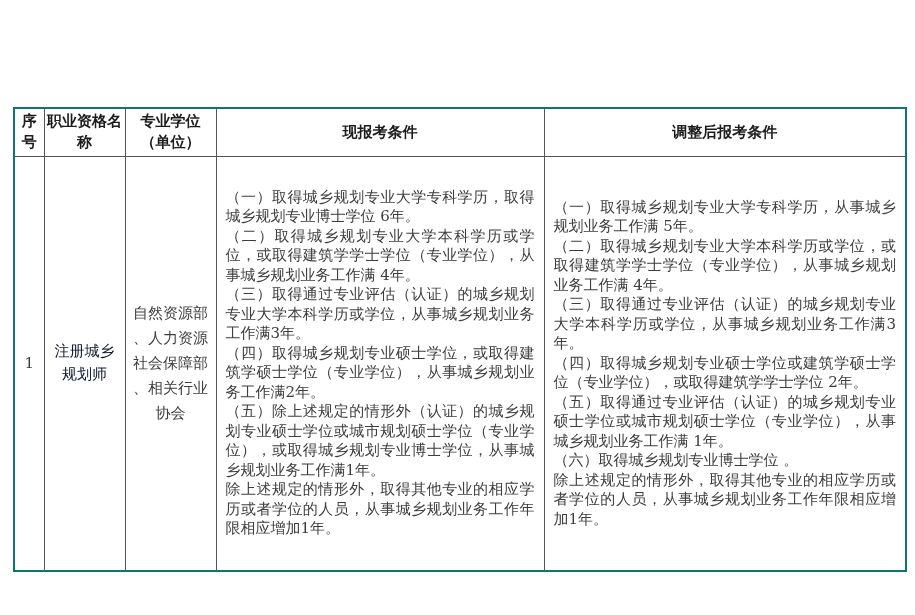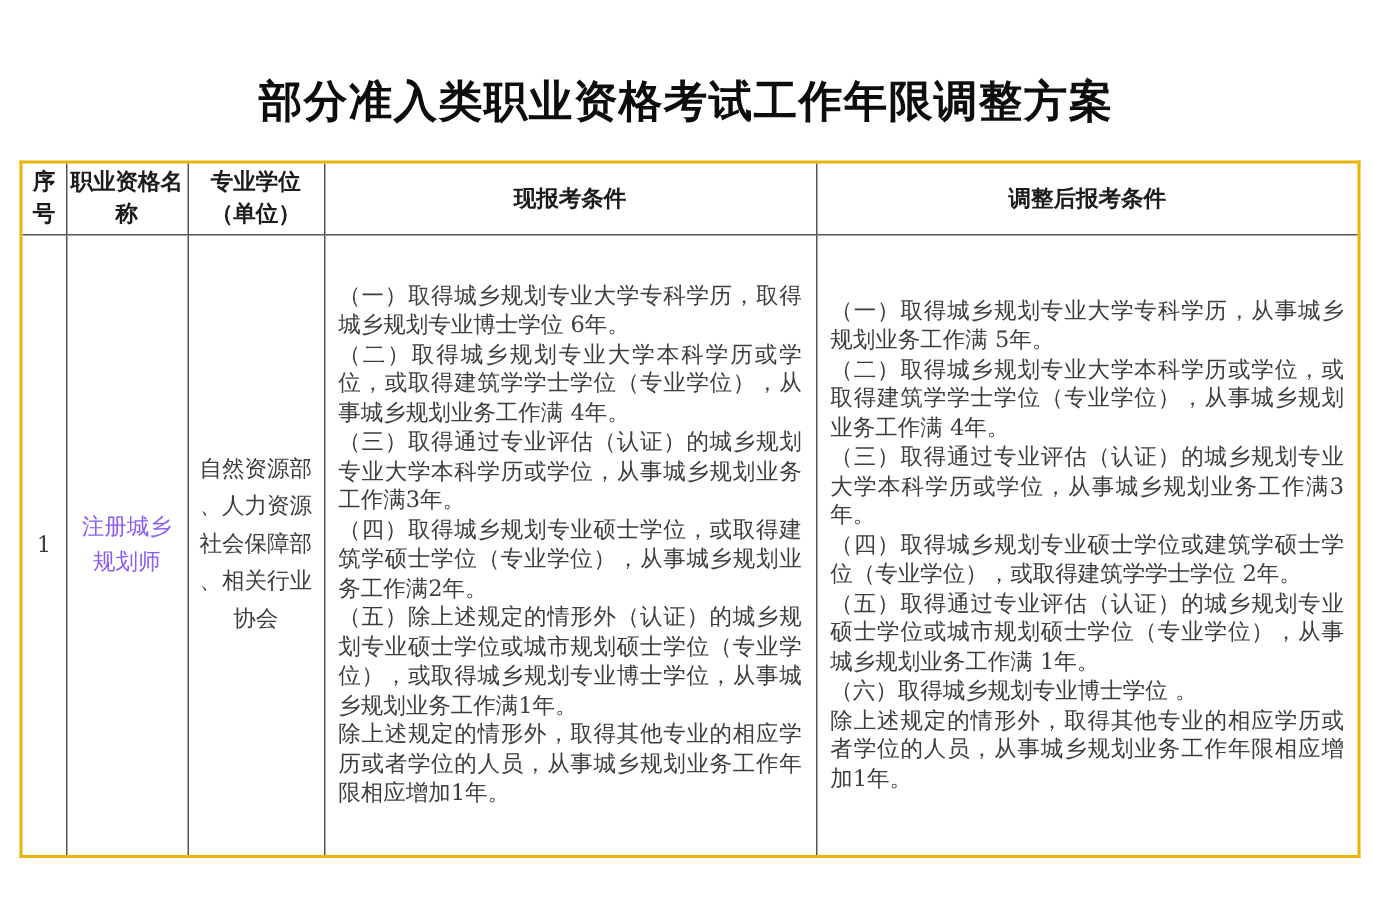--- a/index.html
+++ b/index.html
@@ -25,21 +25,21 @@
     color: #0d0d0d;
     white-space: nowrap;
   }
   table.qual-table {
     position: absolute;
     left: 13px;
     top: 107px;
     width: 892px;
     border-collapse: collapse;
     table-layout: fixed;
-    border: 2px solid #eab308;
+    border: 2px solid #0f766e;
     background: #ffffff;
   }
   .qual-table th, .qual-table td {
     border: 1px solid #555555;
     vertical-align: middle;
     overflow: hidden;
   }
   .qual-table thead tr { height: 48px; }
   .qual-table tbody tr { height: 415px; }
   .qual-table th {
@@ -53,21 +53,21 @@
   }
   td.cell-seq {
     text-align: center;
     font-size: 15px;
     color: #3d3d3d;
   }
   td.cell-name {
     text-align: center;
     font-size: 15px;
     line-height: 23px;
-    color: #8b5cf6;
+    color: #0f172a;
     padding: 0 6px;
   }
   td.cell-dept {
     text-align: center;
     font-size: 15px;
     line-height: 25px;
     color: #3d3d3d;
     padding: 0 6px;
     line-break: anywhere;
     font-family: Liberation Serif, serif;
@@ -79,21 +79,20 @@
     text-align: justify;
     padding: 0 9px;
   }
   td.cell-cond p { margin: 0; }
 </style>
 </head>
 <body>
 
 <div class="page">
 
-  <div class="doc-title">部分准入类职业资格考试工作年限调整方案</div>
 
   <table class="qual-table">
     <colgroup>
       <col style="width:30px">
       <col style="width:81px">
       <col style="width:91px">
       <col style="width:328px">
       <col style="width:362px">
     </colgroup>
     <thead>

